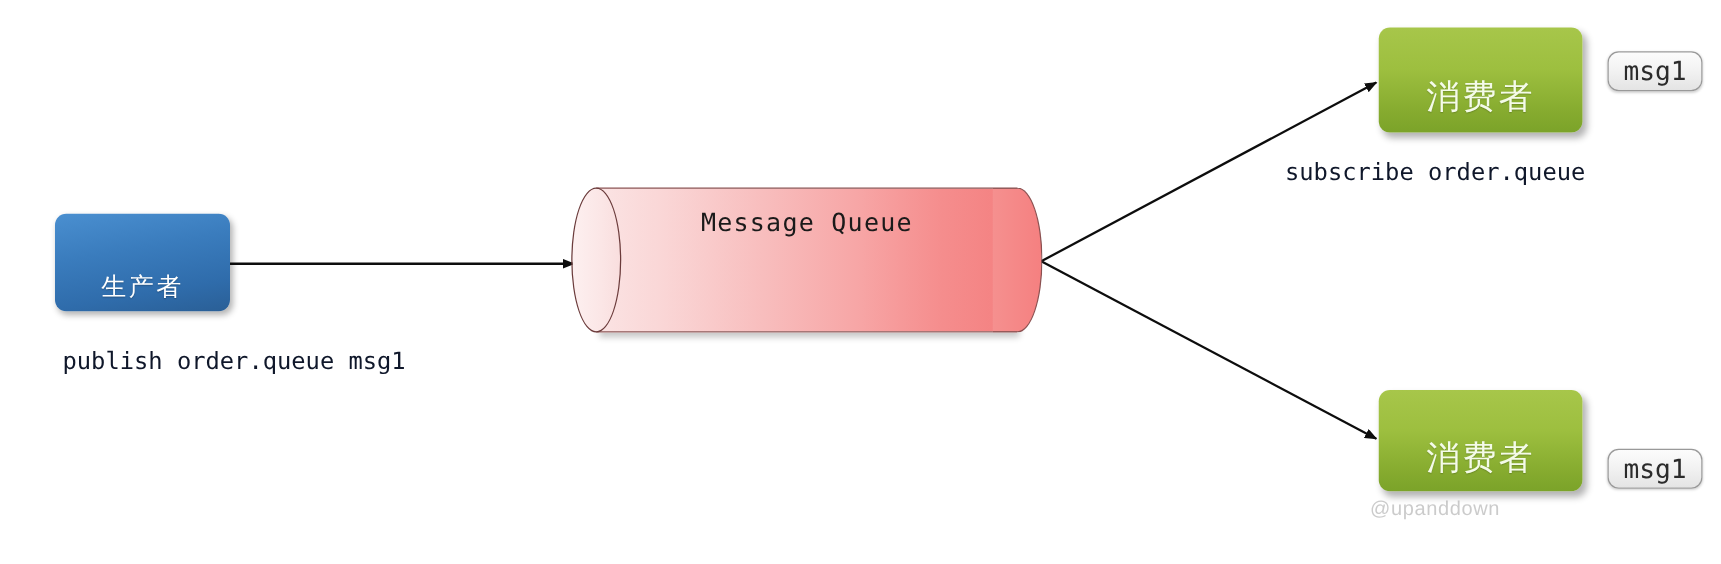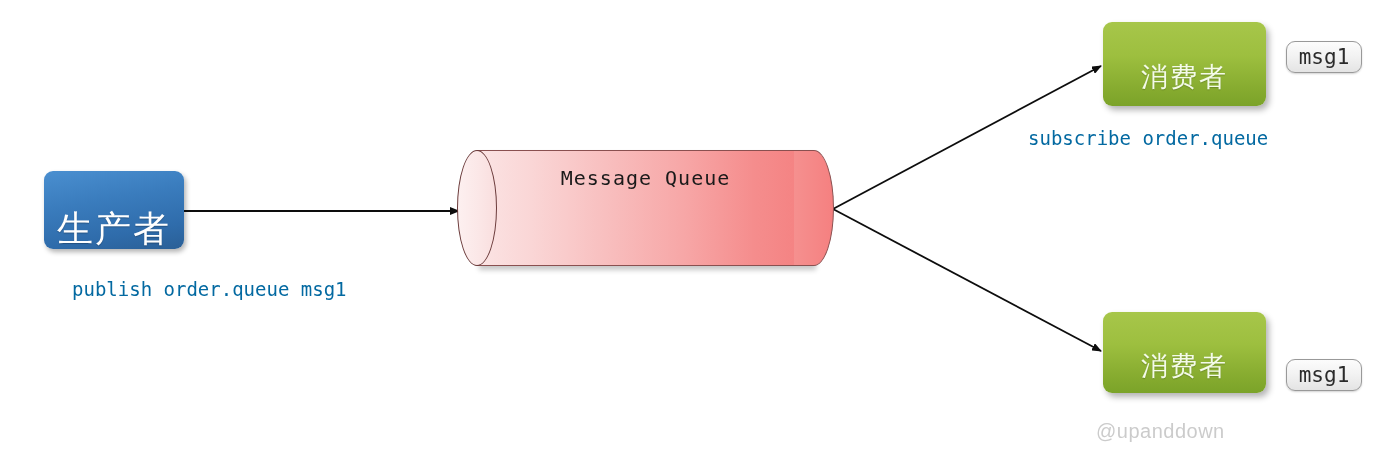--- a/index.html
+++ b/index.html
@@ -39,21 +39,21 @@
   #producer-node {
     left: 44px;
     top: 171px;
     width: 140px;
     height: 78px;
     background: linear-gradient(170deg, #4a8fd0 0%, #3a7cbd 38%, #2f6cab 75%, #2a5f96 100%);
     box-shadow: 2px 3px 5px rgba(0,0,0,0.30);
   }
   #producer-node .cjk-label {
     color: #ffffff;
-    font-size: 36px;
+    font-size: 20px;
     letter-spacing: 2px;
     text-shadow: 0 1px 1px rgba(0,0,0,0.25);
     margin-top: 39px;
   }
 
   
   .consumer-node {
     background: linear-gradient(180deg, #a7c64a 0%, #9dbf3f 40%, #86ab2f 80%, #7ba329 100%);
     box-shadow: 3px 4px 6px rgba(0,0,0,0.30);
   }
@@ -136,26 +136,26 @@
     font-size: 20px;
     color: #1a1a1a;
     letter-spacing: 1px;
   }
 
   
   .code-caption {
     position: absolute;
     font-family: "DejaVu Sans Mono", "Liberation Mono", monospace;
     font-size: 19px;
-    color: #0369a1;
+    color: #0f172a;
     white-space: nowrap;
     letter-spacing: 0px;
   }
   #publish-caption {
-    left: 72px;
+    left: 50px;
     top: 278px;
   }
   #subscribe-caption {
     left: 1028px;
     top: 127px;
   }
 
   
   .msg-badge {
     position: absolute;
@@ -193,22 +193,22 @@
   #watermark-community {
     left: 1036px;
     top: 404px;
     font-size: 21px;
     color: rgba(120,120,120,0.55);
     -webkit-text-stroke: 0.6px rgba(110,110,110,0.55);
     letter-spacing: 1px;
   }
   #watermark-handle {
     left: 1096px;
-    top: 420px;
-    font-size: 20px;
+    top: 399px;
+    font-size: 16px;
     color: rgba(140,140,140,0.45);
     letter-spacing: 0.5px;
   }
 </style>
 </head>
 <body>
 
 <div id="canvas">
 
   <svg id="connectors" viewBox="0 0 1377 451" width="1377" height="451">

